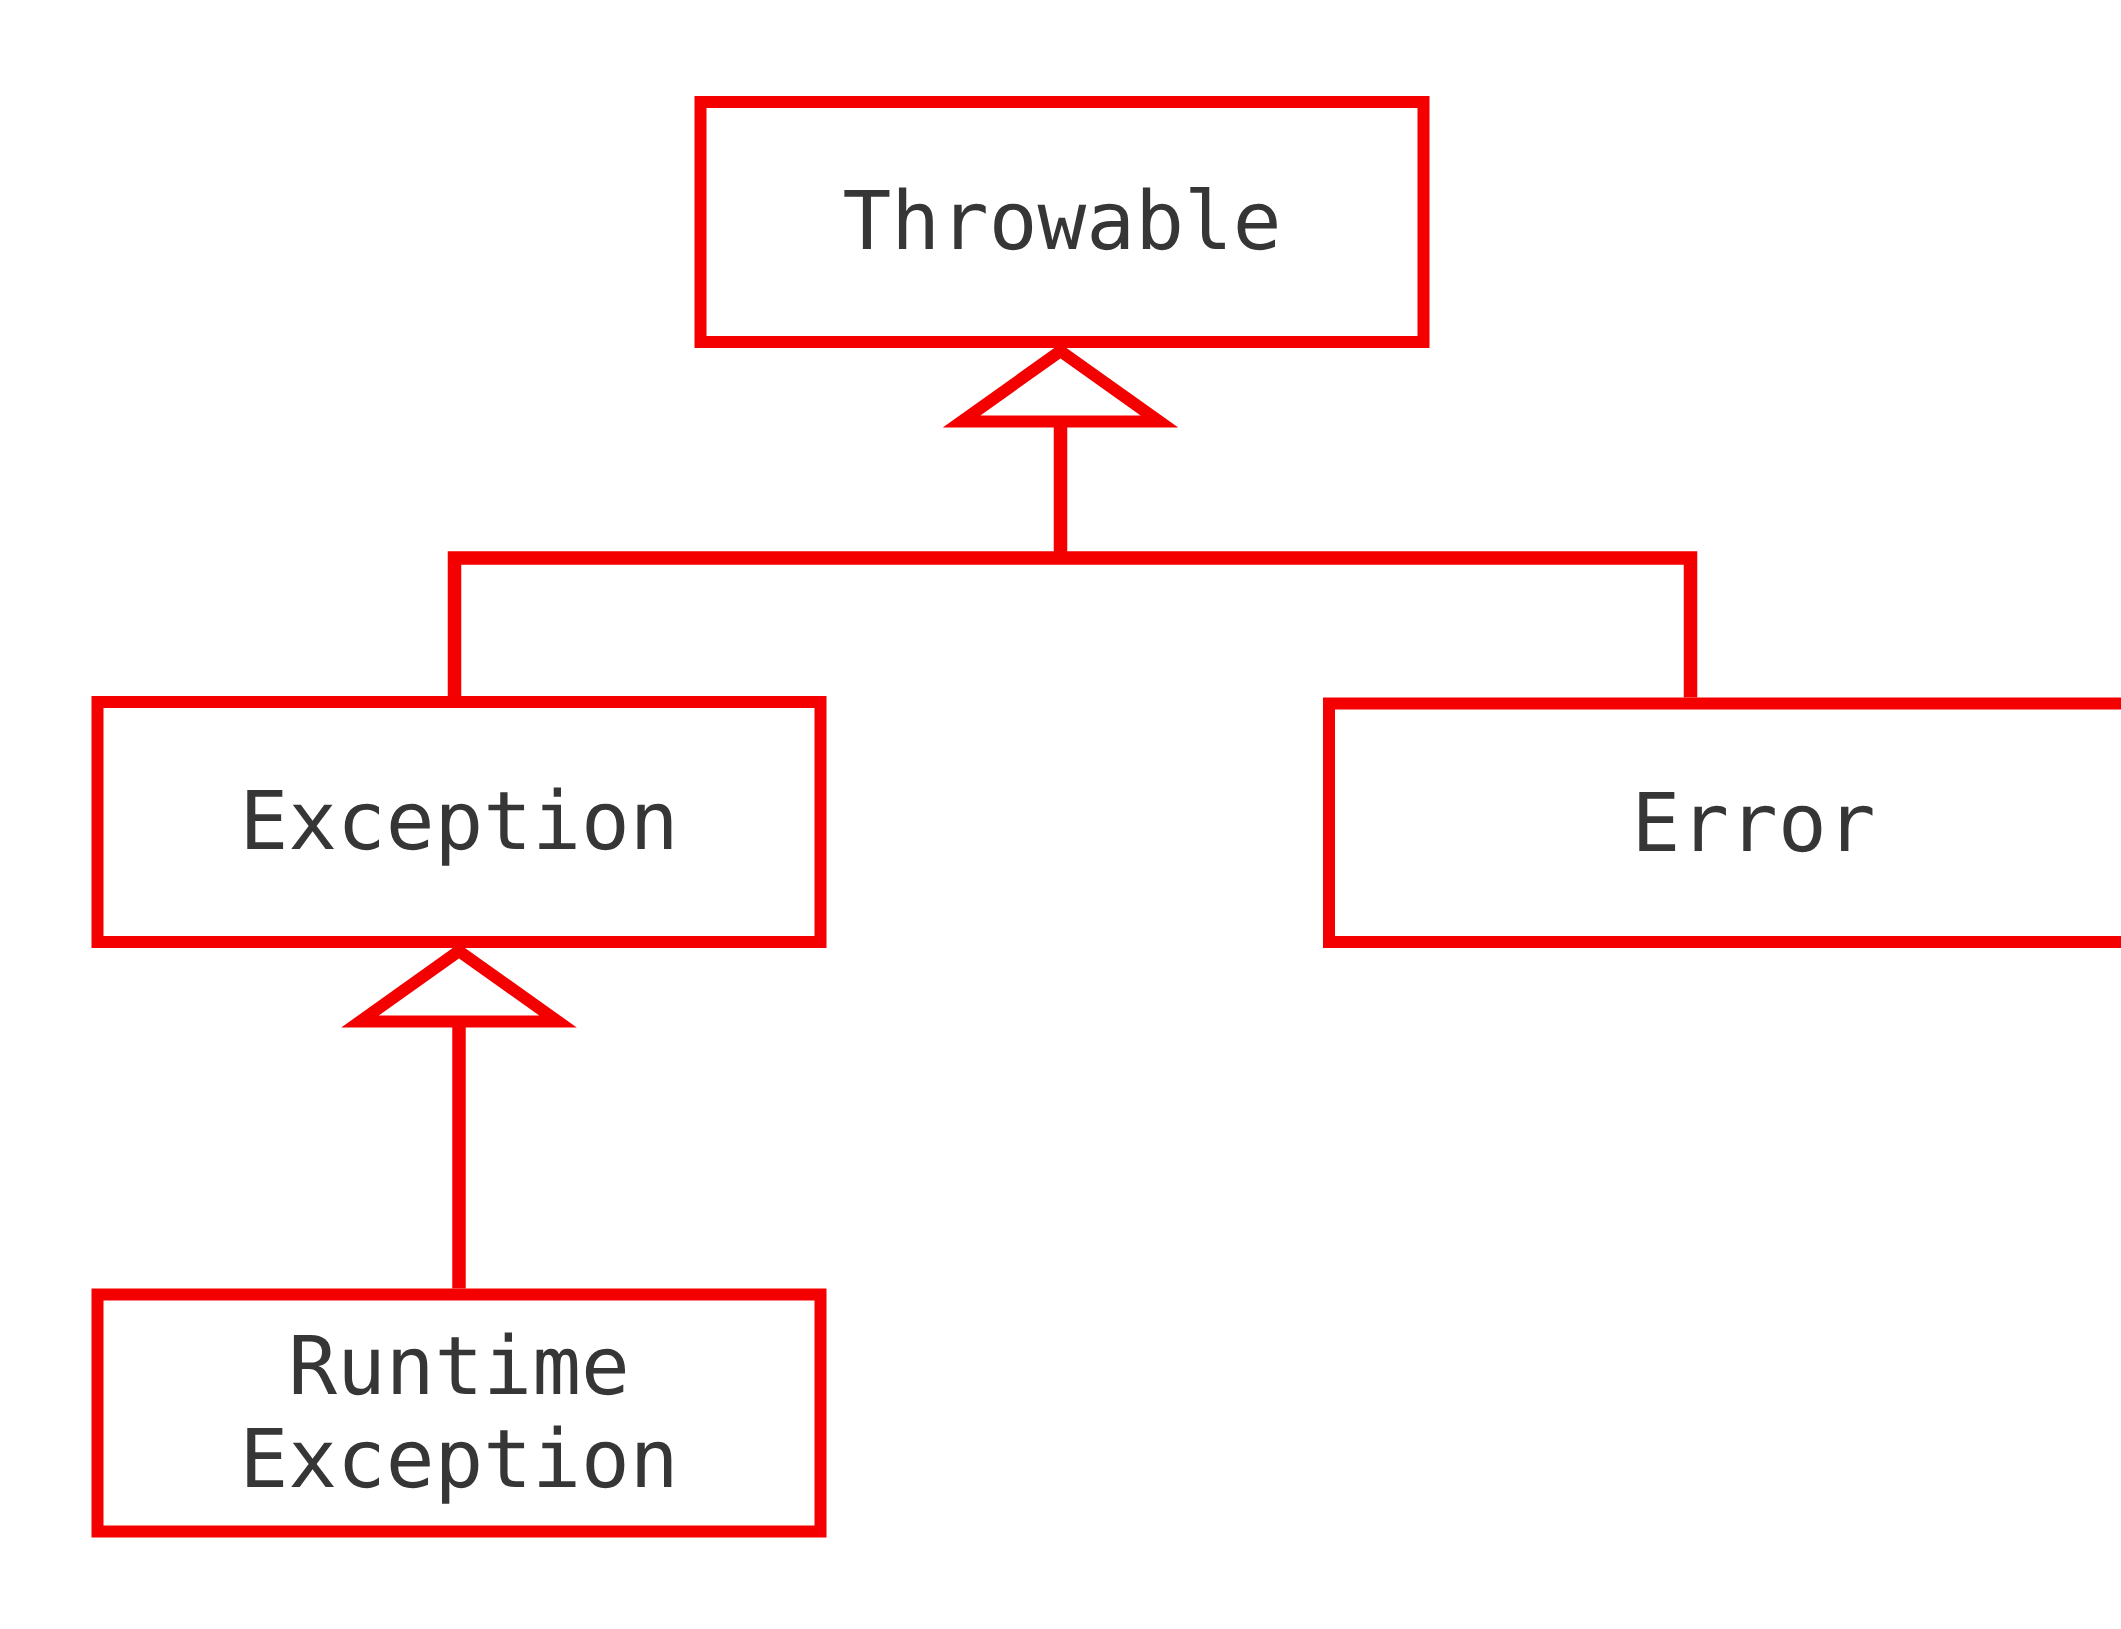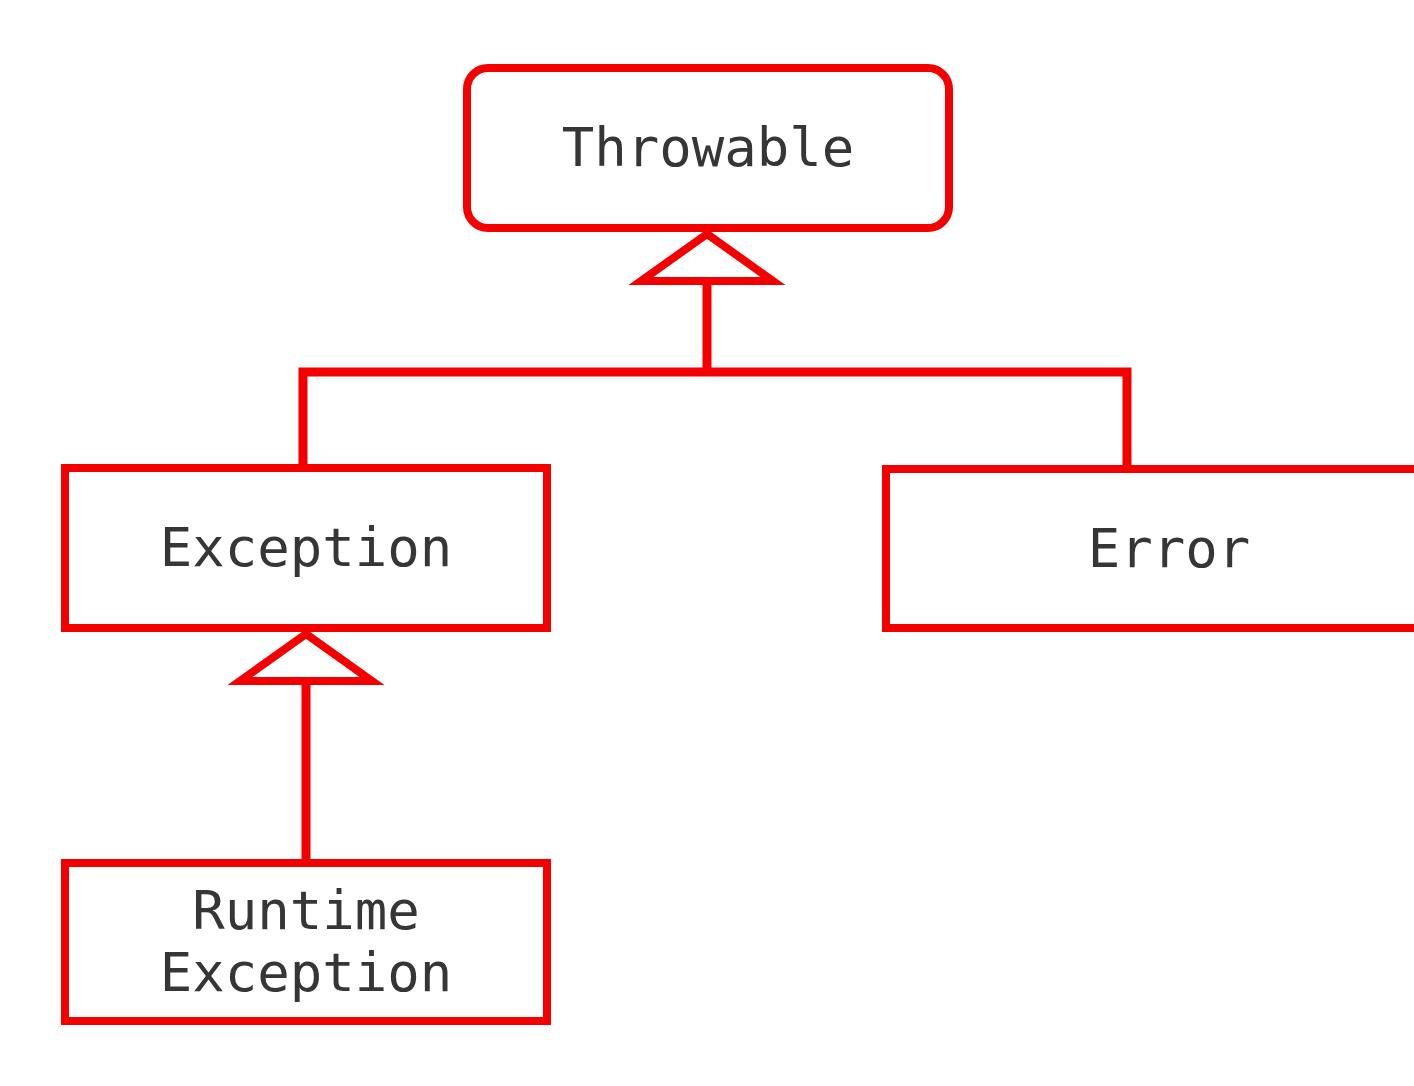--- a/index.html
+++ b/index.html
@@ -41,21 +41,21 @@
     display:flex;
     flex-direction:column;
     align-items:center;
     justify-content:center;
     color:var(--text-color);
     font-size:54px;
     line-height:62px;
     text-align:center;
     white-space:nowrap;
   }
-  .node-throwable{left:463px;top:64px;width:490px;height:168px;border-radius:25px;}
+  .node-throwable{left:463px;top:64px;width:490px;height:168px;}
   .node-exception{left:61px;top:464px;width:490px;height:168px;}
   .node-error{left:882px;top:465px;width:574px;height:167px;}
   .node-runtime-exception{left:61px;top:859px;width:490px;height:166px;}
 </style>
 </head>
 <body>
 
 <div class="canvas">
 
   <svg class="edges-layer" viewBox="0 0 1414 1086" xmlns="http://www.w3.org/2000/svg">

